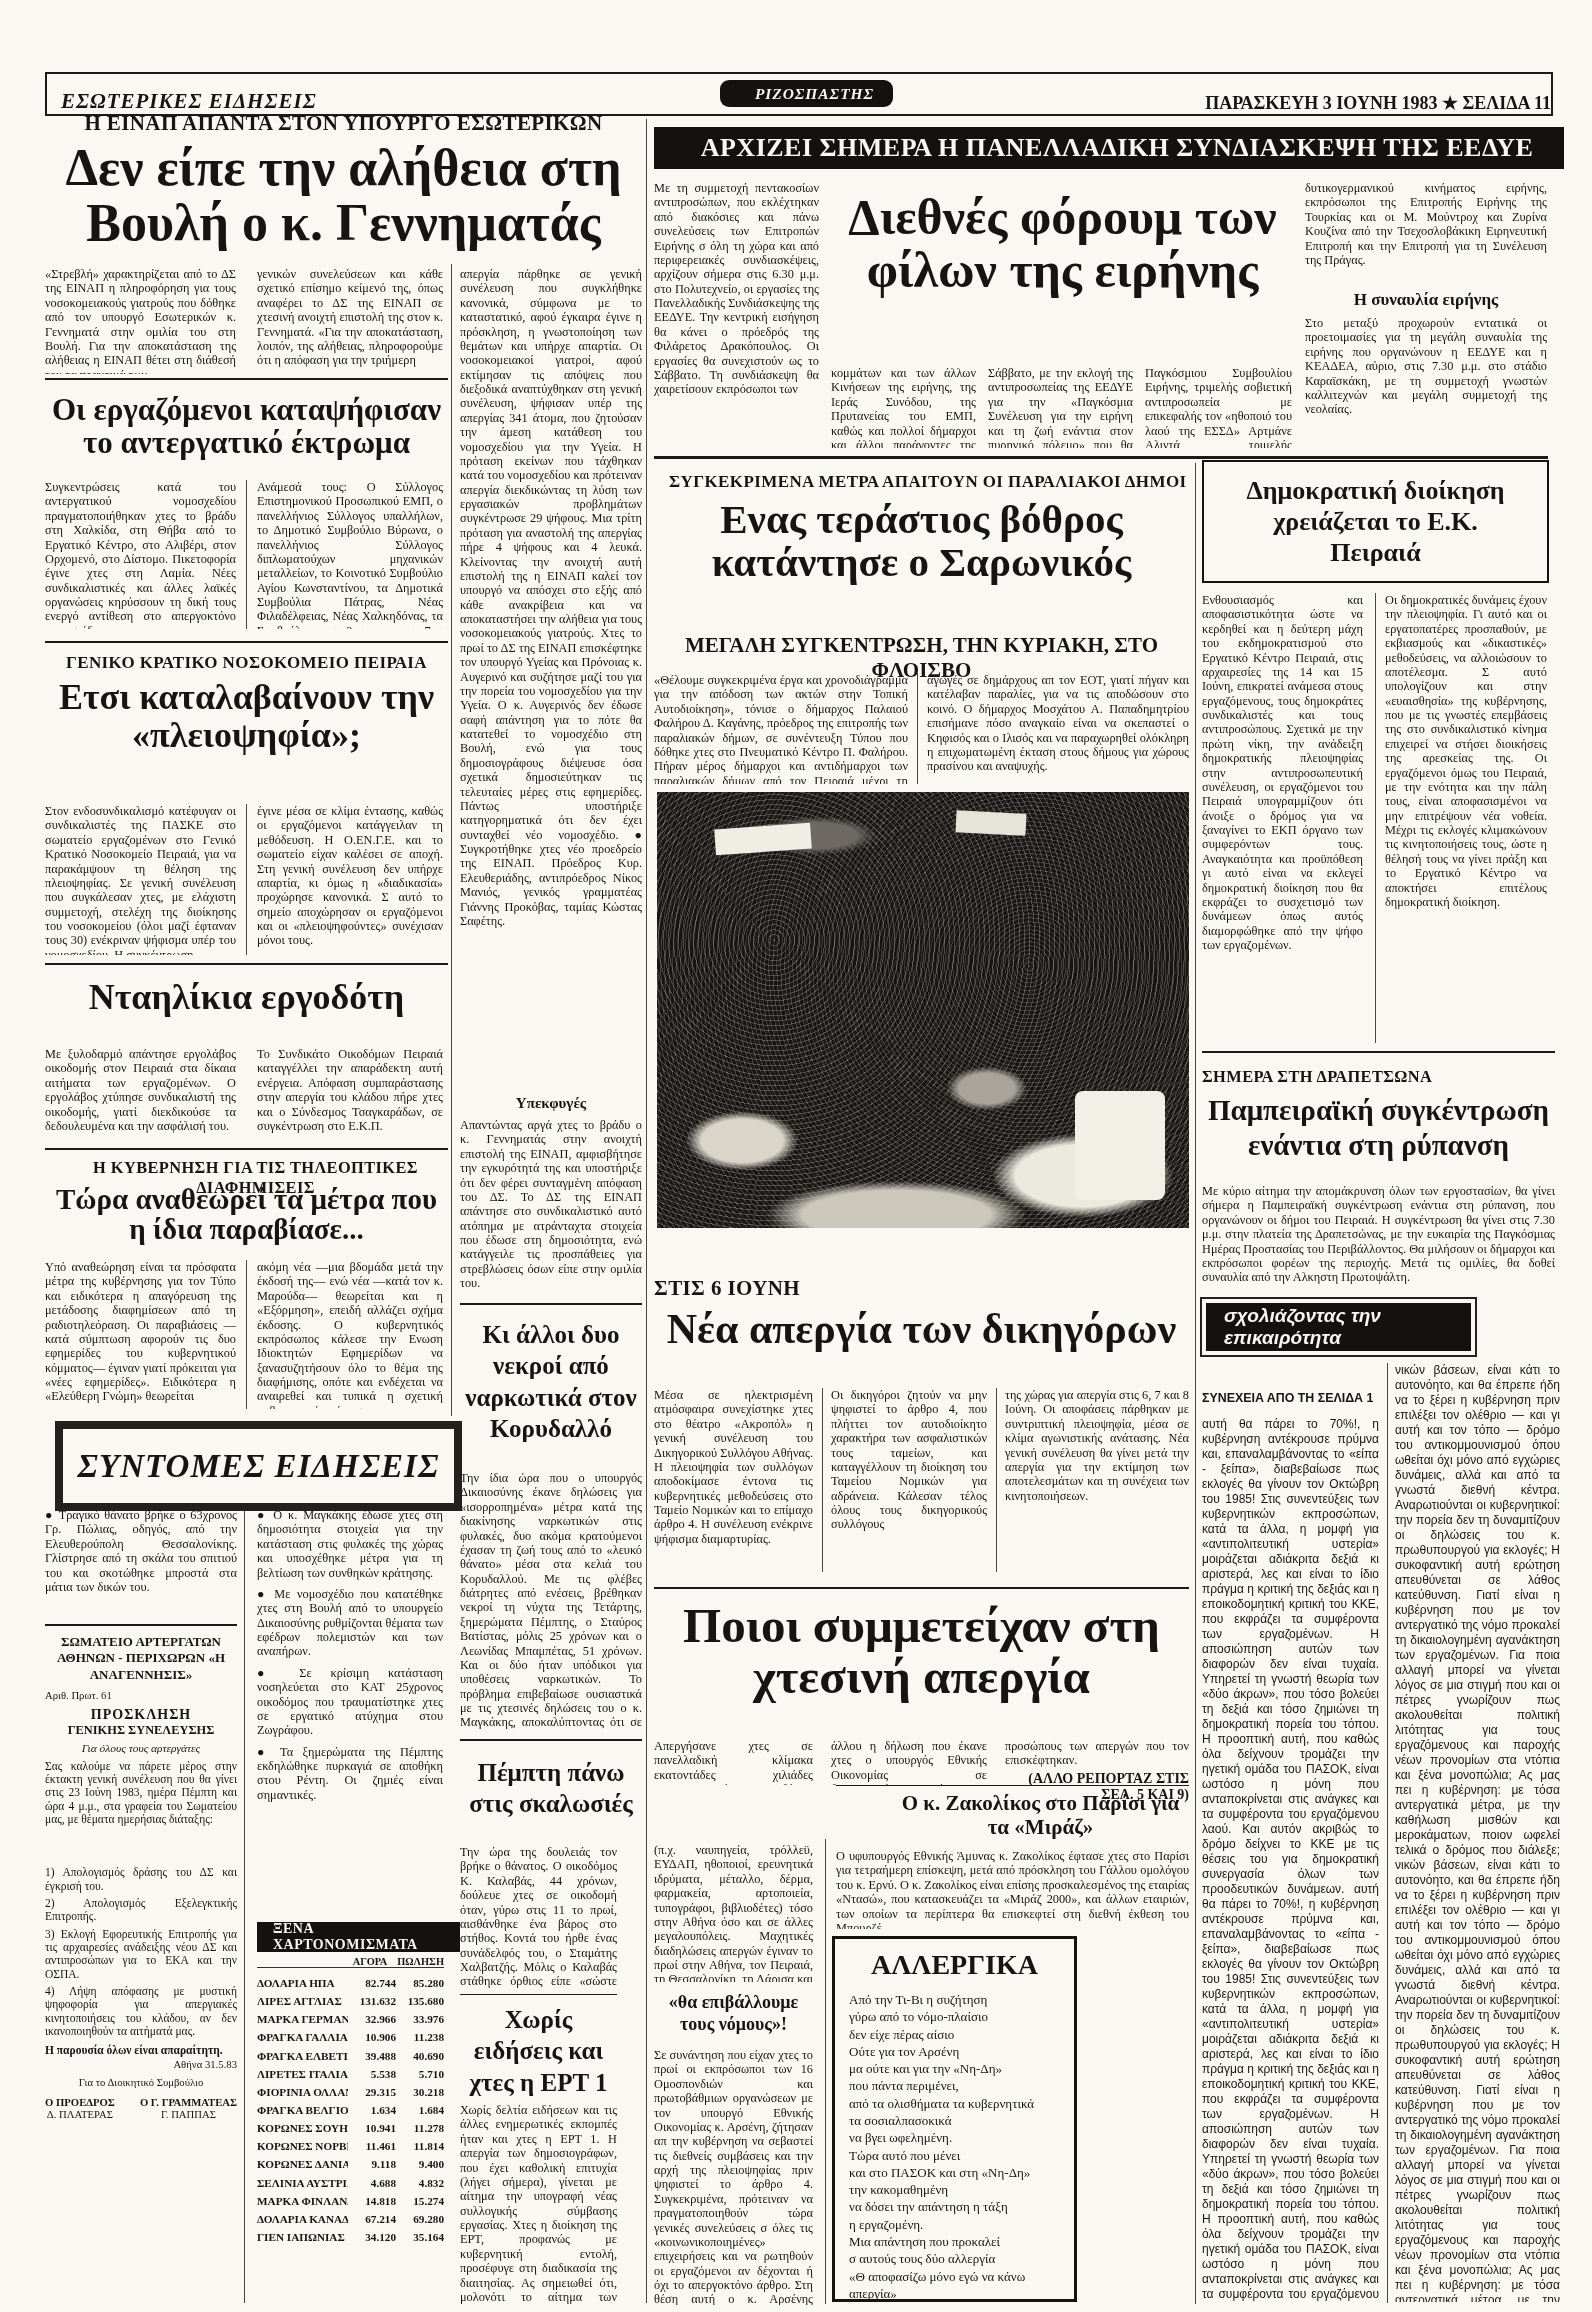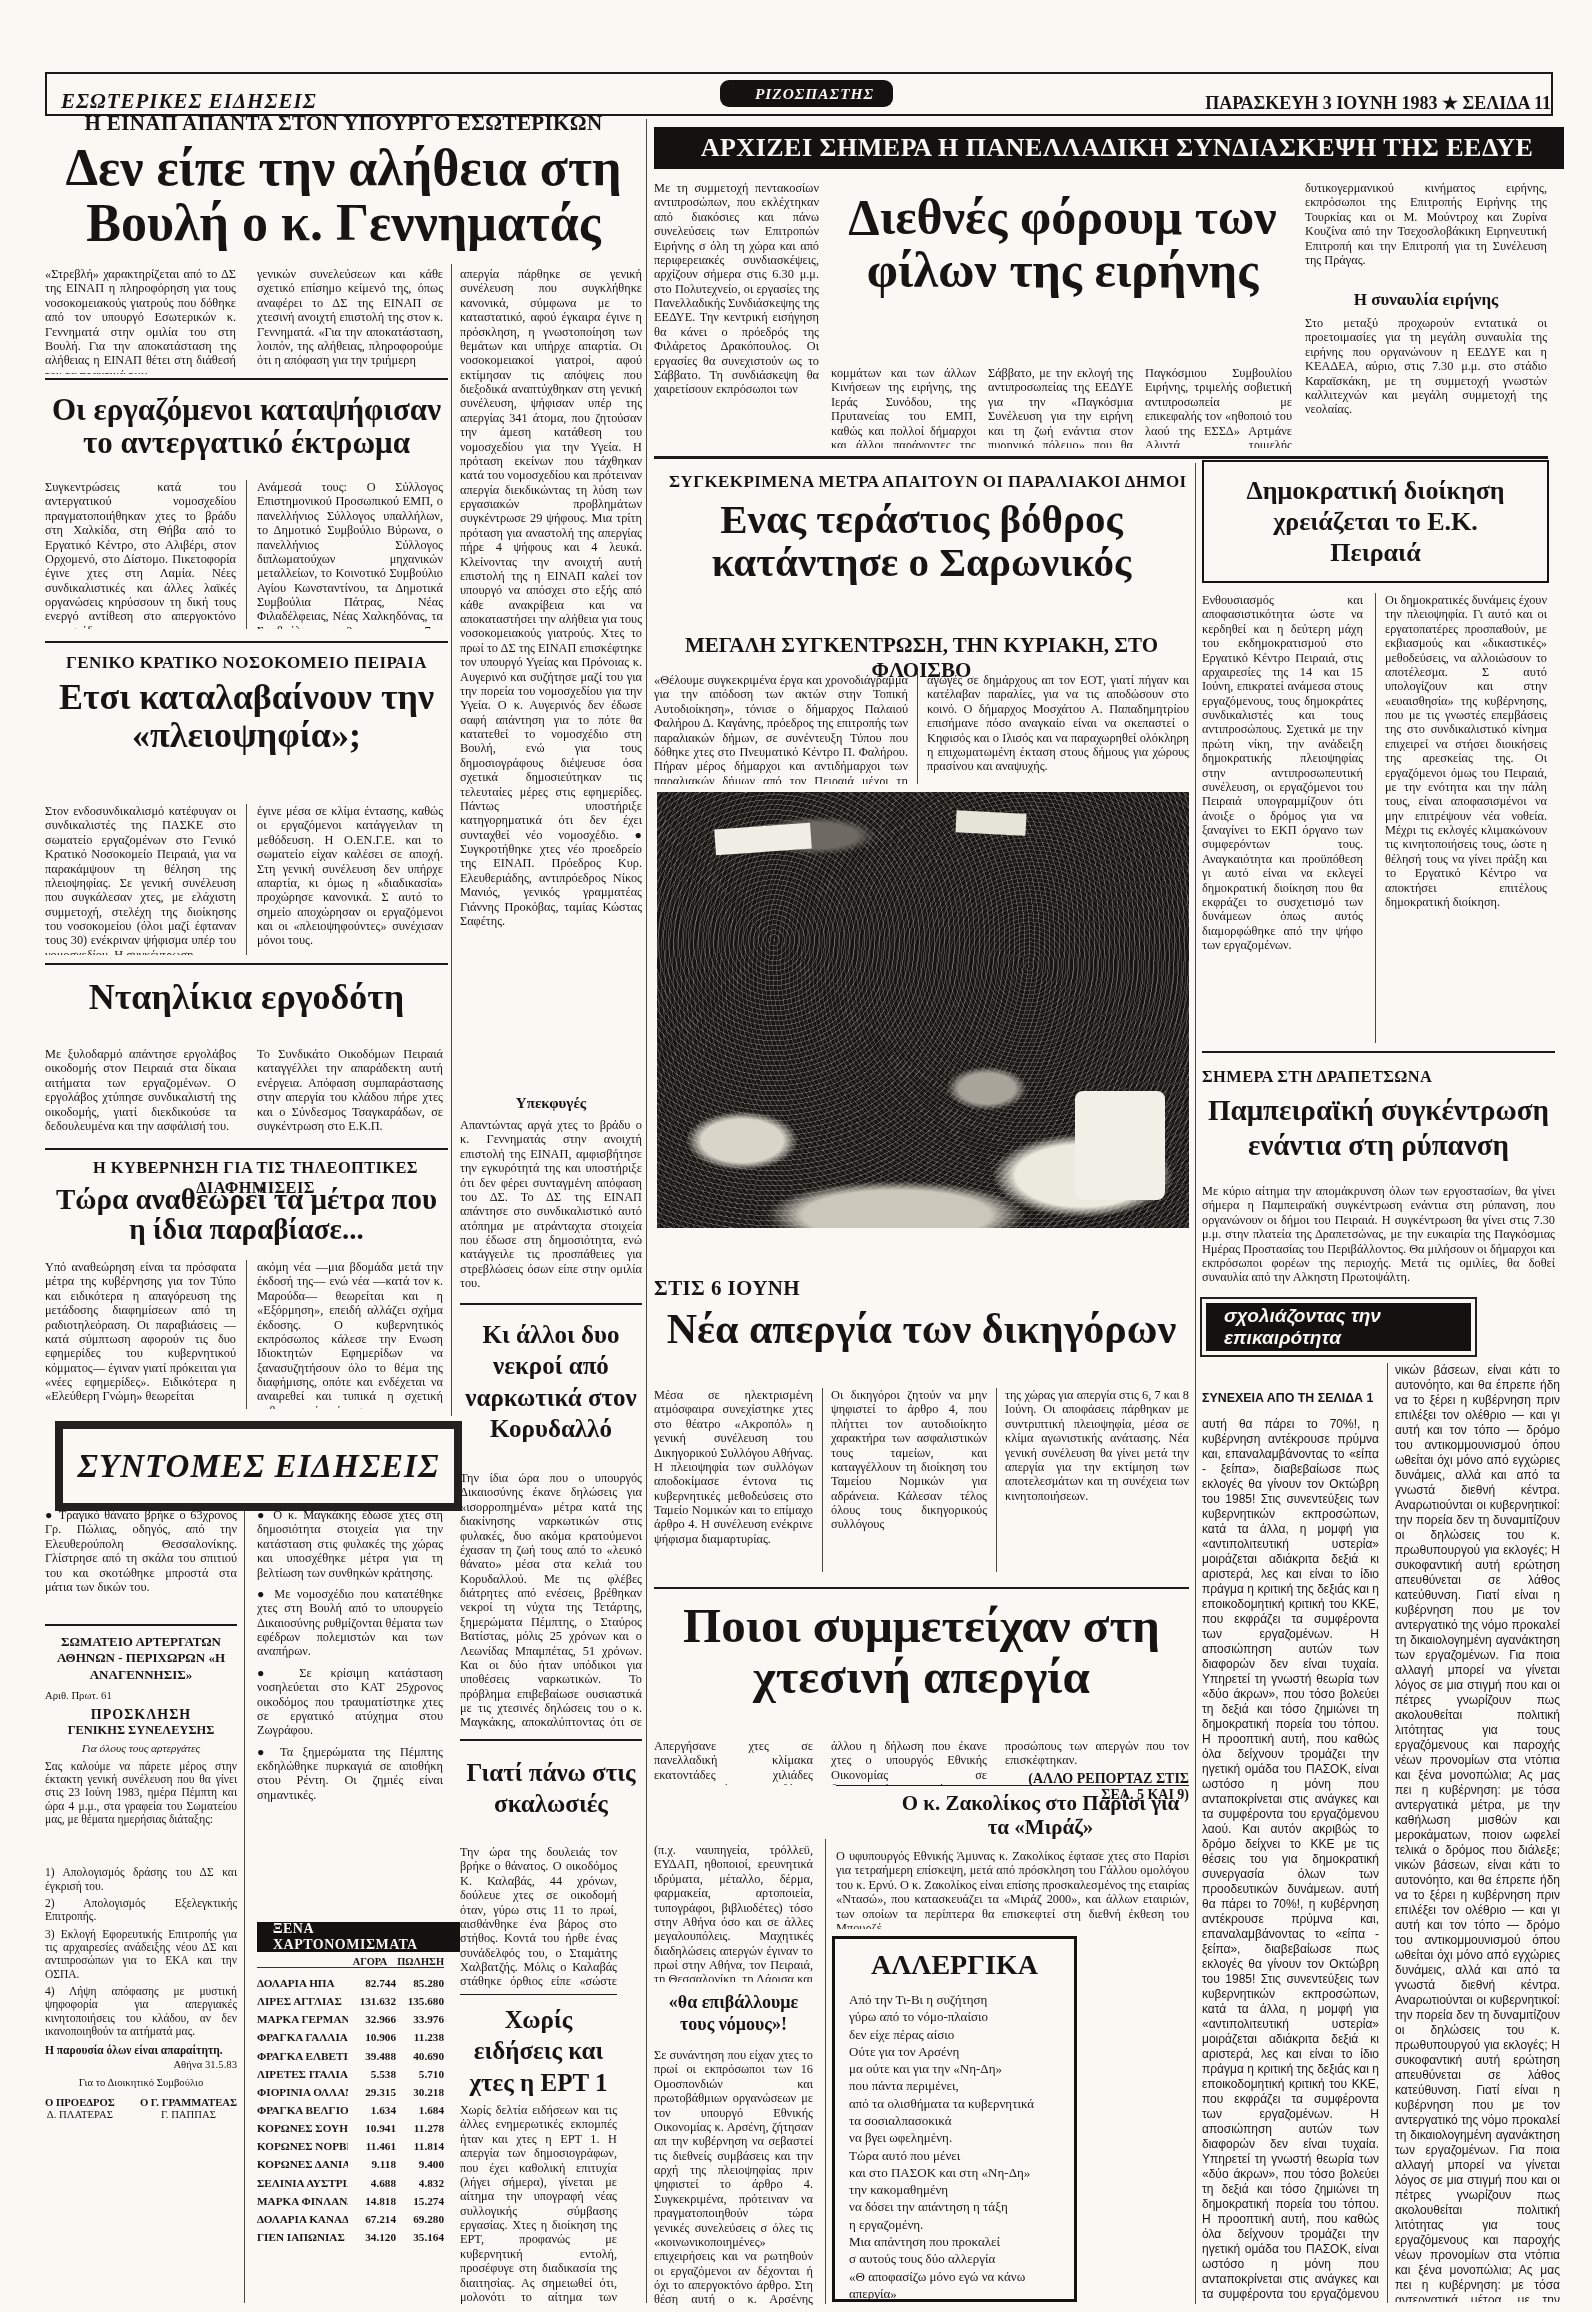--- a/index.html
+++ b/index.html
@@ -307,21 +307,21 @@
   </div>
 
   <div class="abs jt" style="left:654px;top:1843px;width:159px;height:139px;">(π.χ. ναυπηγεία, τρόλλεϋ, ΕΥΔΑΠ, ηθοποιοί, ερευνητικά ιδρύματα, μέταλλο, δέρμα, φαρμακεία, αρτοποιεία, τυπογράφοι, βιβλιοδέτες) τόσο στην Αθήνα όσο και σε άλλες μεγαλουπόλεις. Μαχητικές διαδηλώσεις απεργών έγιναν το πρωί στην Αθήνα, τον Πειραιά, τη Θεσσαλονίκη, τη Λάρισα και σε πολλές άλλες πόλεις και κωμοπόλεις της χώρας.</div>
   <div class="abs hl" style="left:654px;top:1992px;width:159px;height:46px;font-size:18px;line-height:1.2;">«θα επιβάλλουμε τους νόμους»!</div>
   <div class="abs jt" style="left:654px;top:2048px;width:159px;height:257px;">Σε συνάντηση που είχαν χτες το πρωί οι εκπρόσωποι των 16 Ομοσπονδιών και πρωτοβάθμιων οργανώσεων με τον υπουργό Εθνικής Οικονομίας κ. Αρσένη, ζήτησαν απ την κυβέρνηση να σεβαστεί τις διεθνείς συμβάσεις και την αρχή της πλειοψηφίας πριν ψηφιστεί το άρθρο 4. Συγκεκριμένα, πρότειναν να πραγματοποιηθούν τώρα γενικές συνελεύσεις σ όλες τις «κοινωνικοποιημένες» επιχειρήσεις και να ρωτηθούν οι εργαζόμενοι αν δέχονται ή όχι το απεργοκτόνο άρθρο. Στη θέση αυτή ο κ. Αρσένης απάντησε: «θα επιβάλλουμε τους νόμους». Εύλογα ερωτηματικά προκάλεσε εξάλλου η δήλωσή του ότι το νομοσχέδιο «δεν ενδιαφέρει άμεσα» τους εργαζόμενους.</div>
 
   <div class="abs rule" style="left:460px;top:1303px;width:182px;"></div>
   <div class="abs hl" style="left:460px;top:1319px;width:182px;height:141px;font-size:25px;line-height:1.25;">Κι άλλοι δυο νεκροί από ναρκωτικά στον Κορυδαλλό</div>
   <div class="abs jt" style="left:460px;top:1471px;width:182px;height:261px;">Την ίδια ώρα που ο υπουργός Δικαιοσύνης έκανε δηλώσεις για «ισορροπημένα» μέτρα κατά της διακίνησης ναρκωτικών στις φυλακές, δυο ακόμα κρατούμενοι έχασαν τη ζωή τους από το «λευκό θάνατο» μέσα στα κελιά του Κορυδαλλού. Με τις φλέβες διάτρητες από ενέσεις, βρέθηκαν νεκροί τη νύχτα της Τετάρτης, ξημερώματα Πέμπτης, ο Σταύρος Βατίστας, μόλις 25 χρόνων και ο Λεωνίδας Μπαμπέτας, 51 χρόνων. Και οι δύο ήταν υπόδικοι για υποθέσεις ναρκωτικών. Το πρόβλημα επιβεβαίωσε ουσιαστικά με τις χτεσινές δηλώσεις του ο κ. Μαγκάκης, αποκαλύπτοντας ότι σε πρόσφατη έρευνα βρέθηκαν 2,5 κιλά ηρωίνης. Σε έλεγχο τροφίμων που φέρνουν συγγενείς βρέθηκε πιλάφι μαγειρεμένο με... ηρωίνη κ.ά.</div>
   <div class="abs rule" style="left:460px;top:1739px;width:182px;"></div>
-  <div class="abs hl" style="left:460px;top:1757px;width:182px;height:76px;font-size:25px;line-height:1.25;">Γιατί πάνω στις σκαλωσιές</div>
+  <div class="abs hl" style="left:460px;top:1757px;width:182px;height:76px;font-size:25px;line-height:1.25;">Πέμπτη πάνω στις σκαλωσιές</div>
   <div class="abs jt" style="left:460px;top:1845px;width:157px;height:143px;">Την ώρα της δουλειάς τον βρήκε ο θάνατος. Ο οικοδόμος Κ. Καλαβάς, 44 χρόνων, δούλευε χτες σε οικοδομή όταν, γύρω στις 11 το πρωί, αισθάνθηκε ένα βάρος στο στήθος. Κοντά του ήρθε ένας συνάδελφός του, ο Σταμάτης Χαλβατζής. Μόλις ο Καλαβάς στάθηκε όρθιος είπε «σώστε με, πέφτω». Κι έπεσε... Οι γιατροί δεν μπόρεσαν να κάνουν τίποτα.</div>
   <div class="abs rule" style="left:460px;top:1994px;width:157px;height:1px;"></div>
   <div class="abs hl" style="left:460px;top:2004px;width:157px;height:92px;font-size:25px;line-height:1.25;">Χωρίς ειδήσεις και χτες η ΕΡΤ 1</div>
   <div class="abs jt" style="left:460px;top:2103px;width:157px;height:201px;">Χωρίς δελτία ειδήσεων και τις άλλες ενημερωτικές εκπομπές ήταν και χτες η ΕΡΤ 1. Η απεργία των δημοσιογράφων, που έχει καθολική επιτυχία (λήγει σήμερα), γίνεται με αίτημα την υπογραφή νέας συλλογικής σύμβασης εργασίας. Χτες η διοίκηση της ΕΡΤ, προφανώς με κυβερνητική εντολή, προσέφυγε στη διαδικασία της διαιτησίας. Ας σημειωθεί ότι, μολονότι το αίτημα των δημοσιογράφων είναι δίκαιο, τα αρμόδια υπουργεία αρνούνται πεισματικά να το ικανοποιήσουν.</div>
 
   <div class="abs boxed" style="left:1202px;top:460px;width:343px;height:119px;display:flex;align-items:center;justify-content:center;">
     <div class="hl" style="width:299px;font-size:26px;line-height:1.2;">Δημοκρατική διοίκηση χρειάζεται το Ε.Κ. Πειραιά</div>
   </div>
   <div class="abs jt" style="left:1202px;top:593px;width:161px;height:448px;">Ενθουσιασμός και αποφασιστικότητα ώστε να κερδηθεί και η δεύτερη μάχη του εκδημοκρατισμού στο Εργατικό Κέντρο Πειραιά, στις αρχαιρεσίες της 14 και 15 Ιούνη, επικρατεί ανάμεσα στους εργαζόμενους, τους δημοκράτες συνδικαλιστές και τους αντιπροσώπους. Σχετικά με την πρώτη νίκη, την ανάδειξη δημοκρατικής πλειοψηφίας στην αντιπροσωπευτική συνέλευση, οι εργαζόμενοι του Πειραιά υπογραμμίζουν ότι άνοιξε ο δρόμος για να ξαναγίνει το ΕΚΠ όργανο των συμφερόντων τους. Αναγκαιότητα και προϋπόθεση γι αυτό είναι να εκλεγεί δημοκρατική διοίκηση που θα εκφράζει το συσχετισμό των δυνάμεων όπως αυτός διαμορφώθηκε από την ψήφο των εργαζομένων.</div>
   <div class="abs jt" style="left:1385px;top:593px;width:162px;height:448px;">Οι δημοκρατικές δυνάμεις έχουν την πλειοψηφία. Γι αυτό και οι εργατοπατέρες προσπαθούν, με εκβιασμούς και «δικαστικές» μεθοδεύσεις, να αλλοιώσουν το αποτέλεσμα. Σ αυτό υπολογίζουν και στην «ευαισθησία» της κυβέρνησης, που με τις γνωστές επεμβάσεις της στο συνδικαλιστικό κίνημα επιχειρεί να στήσει διοικήσεις της αρεσκείας της. Οι εργαζόμενοι όμως του Πειραιά, με την ενότητα και την πάλη τους, είναι αποφασισμένοι να μην επιτρέψουν νέα νοθεία. Μέχρι τις εκλογές κλιμακώνουν τις κινητοποιήσεις τους, ώστε η θέλησή τους να γίνει πράξη και το Εργατικό Κέντρο να αποκτήσει επιτέλους δημοκρατική διοίκηση.</div>

